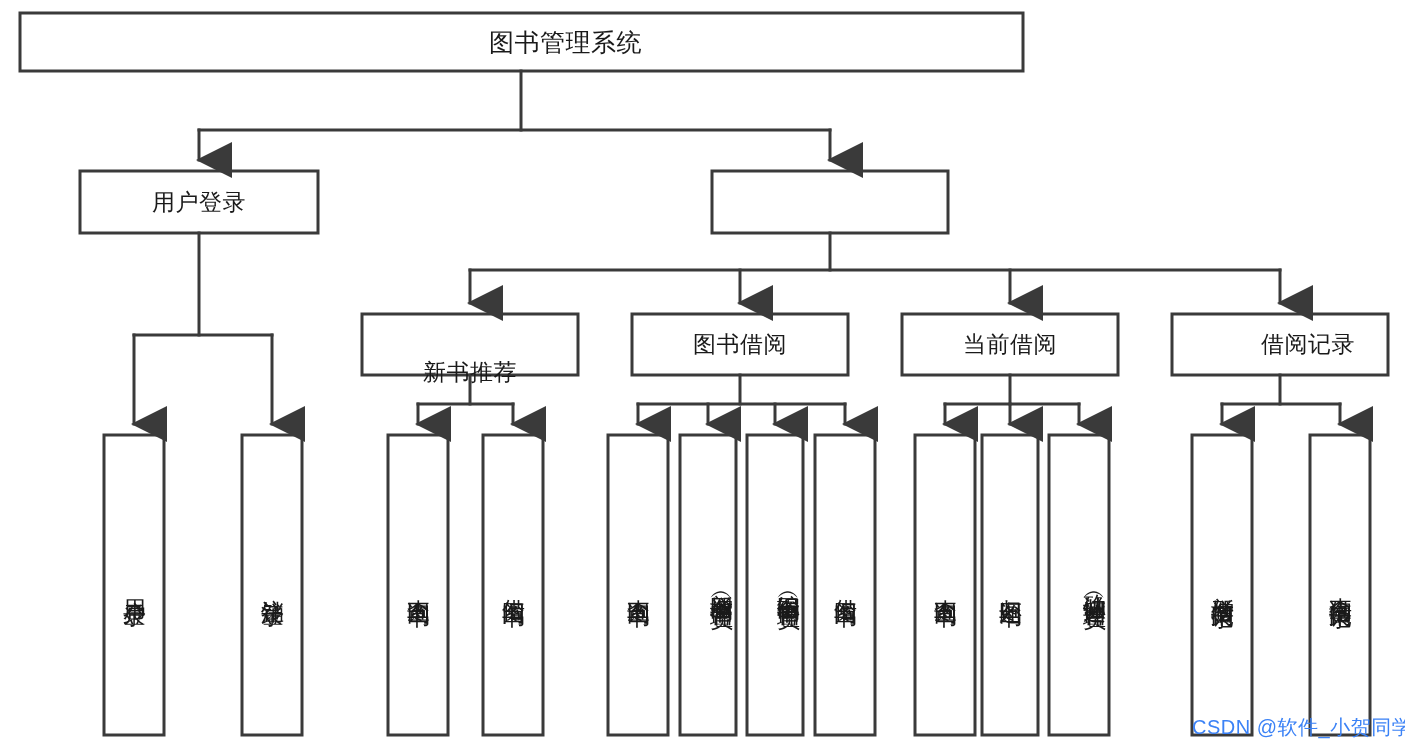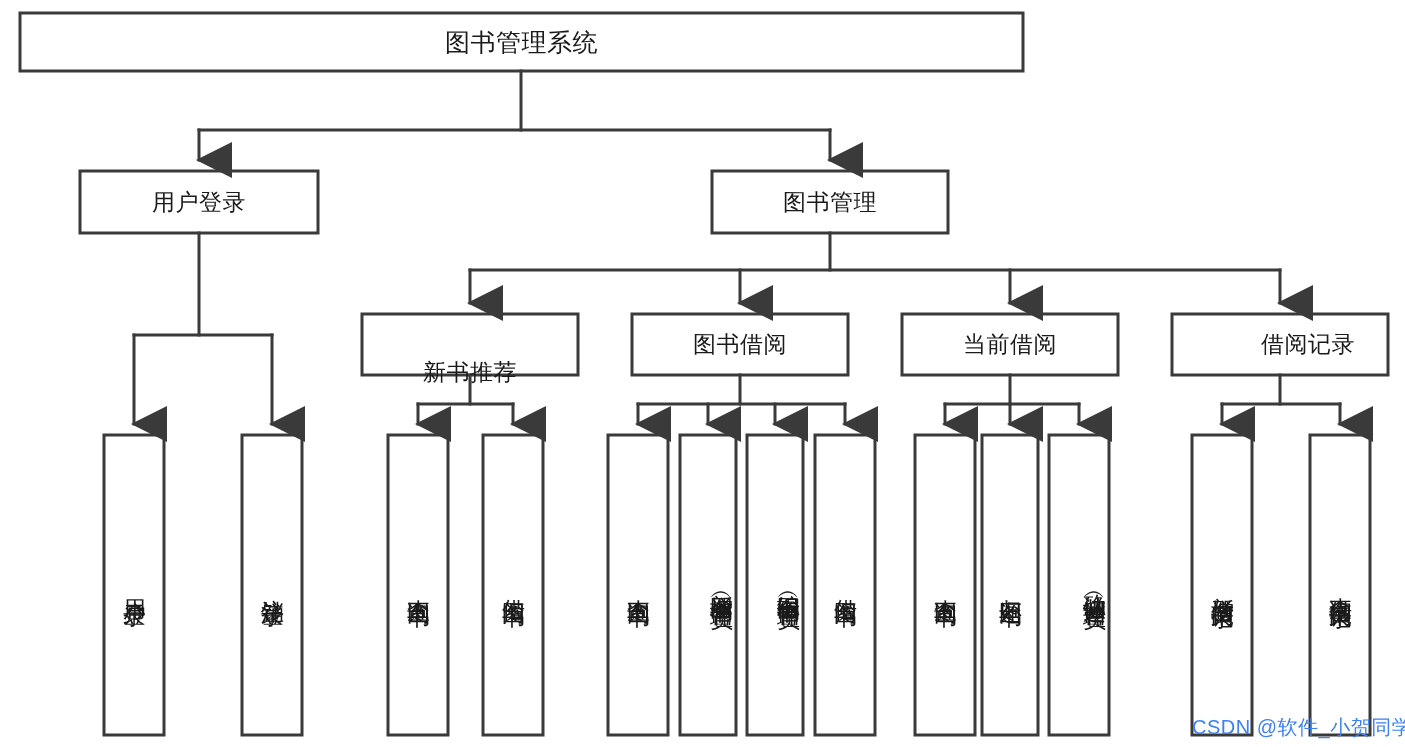--- a/index.html
+++ b/index.html
@@ -142,25 +142,24 @@
     <path class="connector" marker-end="url(#arrow)" d="M 945 404 L 945 424"></path>
     <path class="connector" marker-end="url(#arrow)" d="M 1010 404 L 1010 424"></path>
     <path class="connector" marker-end="url(#arrow)" d="M 1079 404 L 1079 424"></path>
 
     <path class="connector" d="M 1280 375 L 1280 404"></path>
     <path class="connector" d="M 1222 404 L 1340 404"></path>
     <path class="connector" marker-end="url(#arrow)" d="M 1222 404 L 1222 424"></path>
     <path class="connector" marker-end="url(#arrow)" d="M 1340 404 L 1340 424"></path>
   </svg>
 
-  <div class="node-label-h" style="left:20px; top:13px; width:1003px; height:58px; font-size:25px;">图书管理系统</div>
+  <div class="node-label-h" style="left:20px; top:13px; width:1003px; height:58px; font-size:25px;padding-left:44px;">图书管理系统</div>
 
   <div class="node-label-h" style="left:80px; top:171px; width:238px; height:62px;">用户登录</div>
 
-  <div class="node-label-h" style="left:712px; top:171px; width:236px; height:62px;">图书管理</div>
 
   <div class="node-label-h" style="left:362px; top:314px; width:216px; height:61px;margin-top:28px;">新书推荐</div>
 
   <div class="node-label-h" style="left:632px; top:314px; width:216px; height:61px;">图书借阅</div>
 
   <div class="node-label-h" style="left:902px; top:314px; width:216px; height:61px;">当前借阅</div>
 
   <div class="node-label-h" style="left:1172px; top:314px; width:216px; height:61px;margin-left:28px;">借阅记录</div>
 
   <div class="node-label-v" style="left:104px; top:435px; width:60px; height:300px;">用户登录</div>

